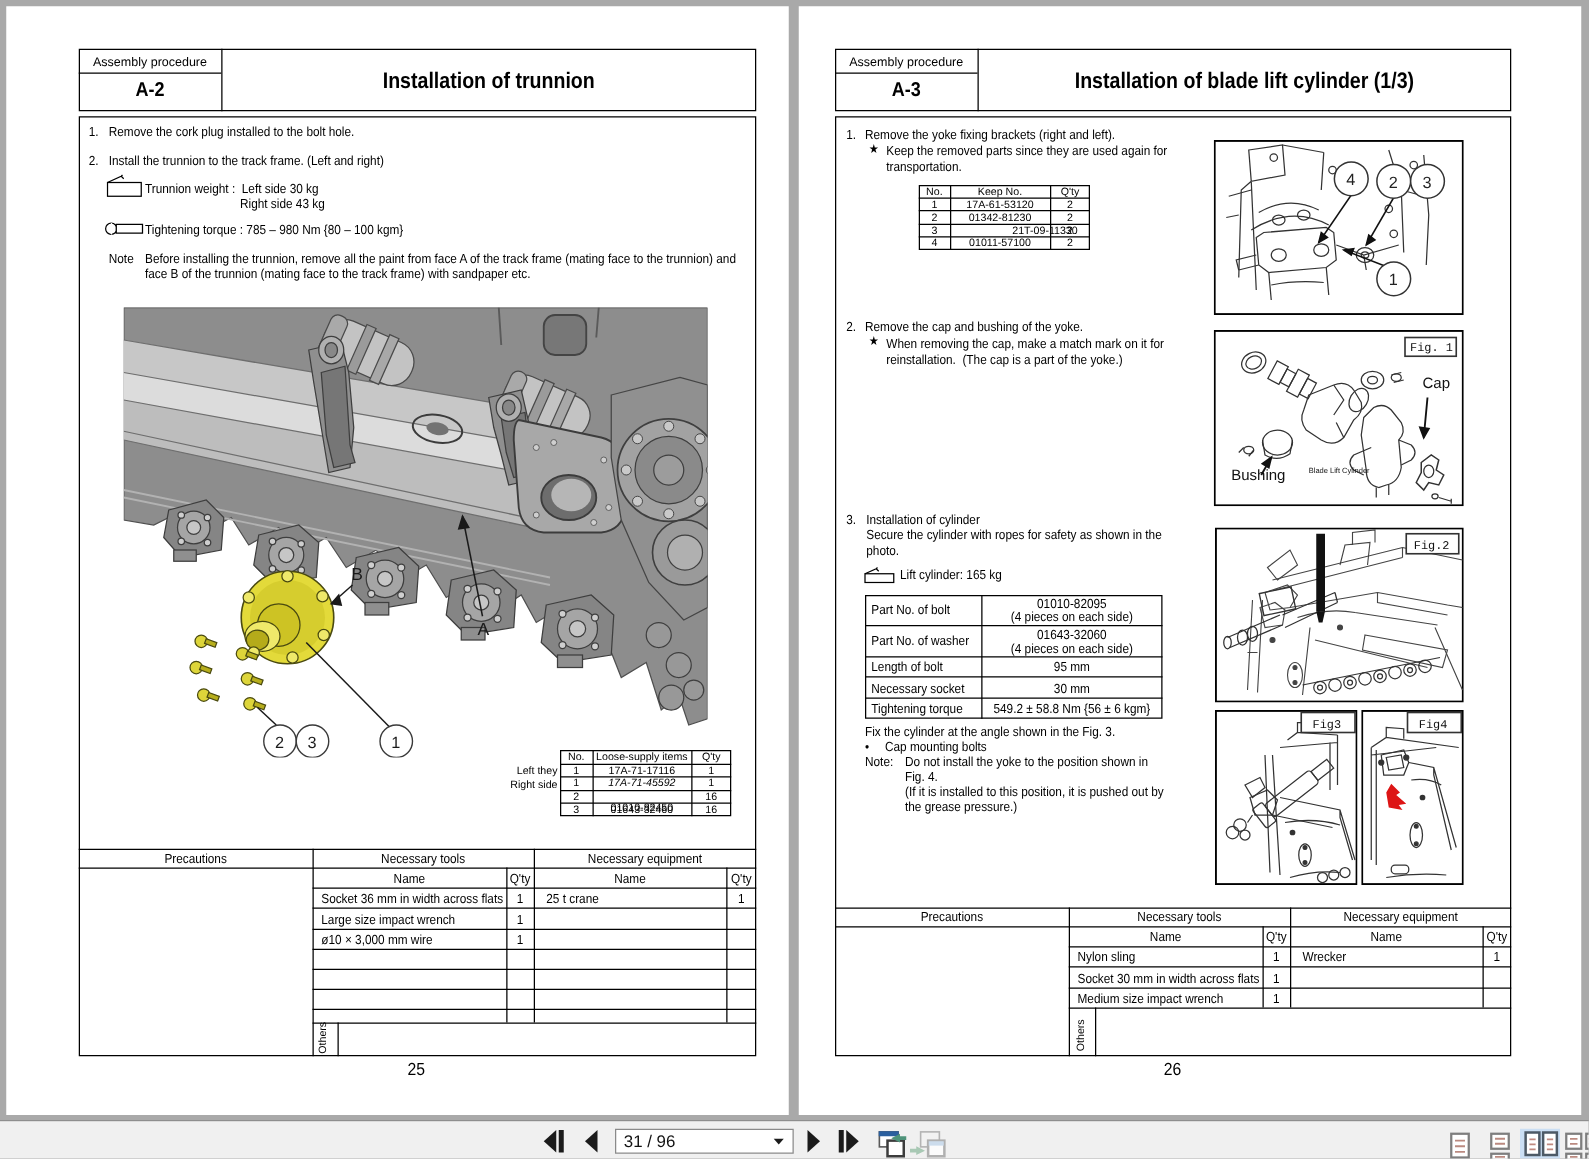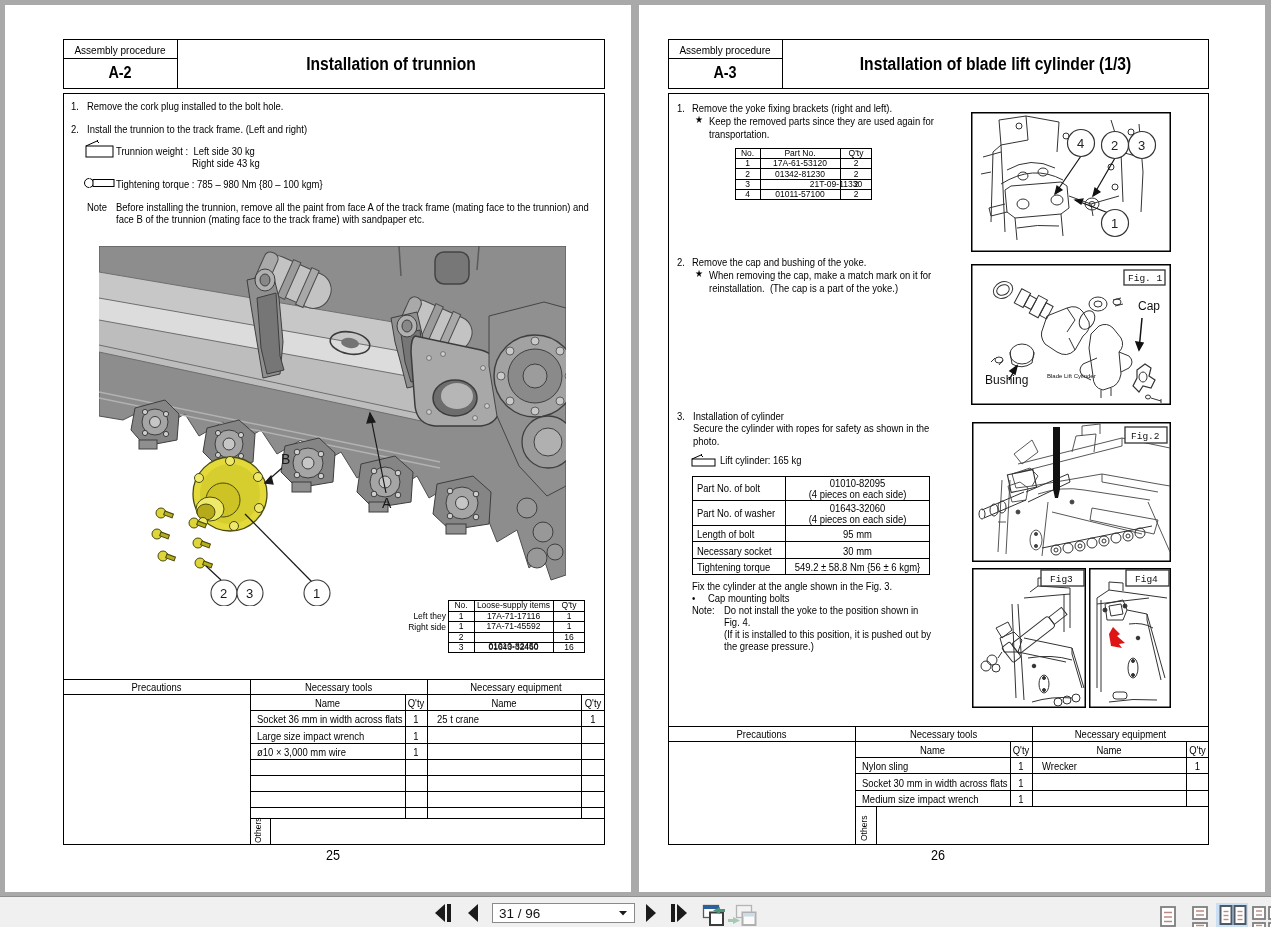--- a/index.html
+++ b/index.html
@@ -251,21 +251,21 @@
 <div class="hl" style="left:448px;top:621px;width:137px;"></div>
 <div class="hl" style="left:448px;top:632px;width:137px;"></div>
 <div class="hl" style="left:448px;top:642px;width:137px;"></div>
 <div class="t9 ctr" style="left:448px;top:601px;width:26px;">No.</div>
 <div class="t9 ctr" style="left:474px;top:601px;width:79px;">Loose-supply items</div>
 <div class="t9 ctr" style="left:553px;top:601px;width:32px;">Q'ty</div>
 <div class="t9 ctr" style="left:448px;top:612px;width:26px;">1</div>
 <div class="t9 ctr" style="left:474px;top:612px;width:79px;">17A-71-17116</div>
 <div class="t9 ctr" style="left:553px;top:612px;width:32px;">1</div>
 <div class="t9 ctr" style="left:448px;top:622px;width:26px;">1</div>
-<div class="t9 ctr" style="left:474px;top:622px;width:79px;">17A-71-45592</div>
+<div class="t9 ctr" style="left:474px;top:622px;width:79px;font-style:italic;">17A-71-45592</div>
 <div class="t9 ctr" style="left:553px;top:622px;width:32px;">1</div>
 <div class="t9 ctr" style="left:448px;top:633px;width:26px;">2</div>
 <div class="t9 ctr" style="left:474px;top:642px;width:79px;">01010-82450</div>
 <div class="t9 ctr" style="left:553px;top:633px;width:32px;">16</div>
 <div class="t9 ctr" style="left:448px;top:643px;width:26px;">3</div>
 <div class="t9 ctr" style="left:474px;top:643px;width:79px;">01643-32460</div>
 <div class="t9 ctr" style="left:553px;top:643px;width:32px;">16</div>
 
 <div class="hl" style="left:63px;top:679px;width:542px;"></div>
 <div class="hl" style="left:63px;top:694px;width:542px;"></div>
@@ -315,21 +315,21 @@
 <div class="t" style="left:709px;top:128px;">transportation.</div>
 
 <div class="bx" style="left:735px;top:148px;width:137px;height:52px;"></div>
 <div class="vl" style="left:760px;top:148px;height:52px;"></div>
 <div class="vl" style="left:840px;top:148px;height:52px;"></div>
 <div class="hl" style="left:735px;top:158px;width:137px;"></div>
 <div class="hl" style="left:735px;top:168px;width:137px;"></div>
 <div class="hl" style="left:735px;top:179px;width:137px;"></div>
 <div class="hl" style="left:735px;top:189px;width:137px;"></div>
 <div class="t9 ctr" style="left:735px;top:149px;width:25px;">No.</div>
-<div class="t9 ctr" style="left:760px;top:149px;width:80px;">Part No.</div>
+<div class="t9 ctr" style="left:760px;top:149px;width:80px;">Keep No.</div>
 <div class="t9 ctr" style="left:840px;top:149px;width:32px;">Q'ty</div>
 <div class="t9 ctr" style="left:735px;top:159px;width:25px;">1</div>
 <div class="t9 ctr" style="left:760px;top:159px;width:80px;">17A-61-53120</div>
 <div class="t9 ctr" style="left:840px;top:159px;width:32px;">2</div>
 <div class="t9 ctr" style="left:735px;top:170px;width:25px;">2</div>
 <div class="t9 ctr" style="left:760px;top:170px;width:80px;">01342-81230</div>
 <div class="t9 ctr" style="left:840px;top:170px;width:32px;">2</div>
 <div class="t9 ctr" style="left:735px;top:180px;width:25px;">3</div>
 <div class="t9 ctr" style="left:760px;top:180px;width:80px;margin-left:36px;">21T-09-11330</div>
 <div class="t9 ctr" style="left:840px;top:180px;width:32px;">2</div>

